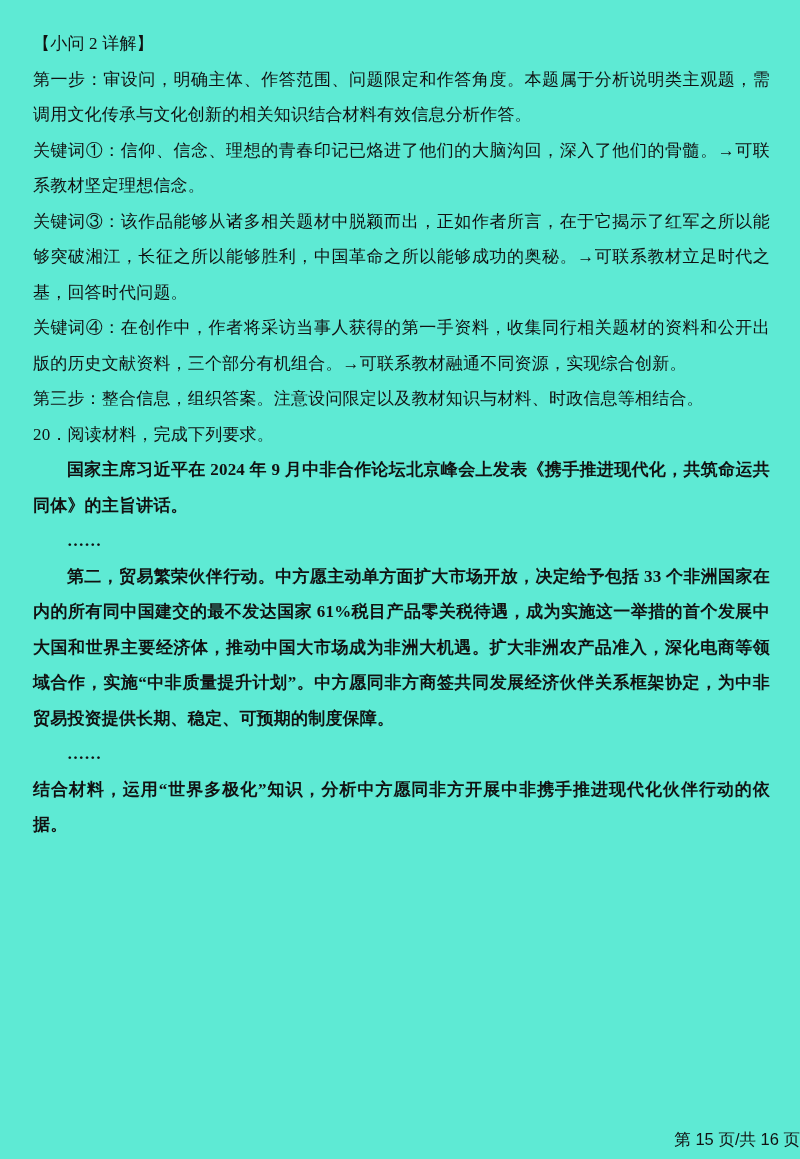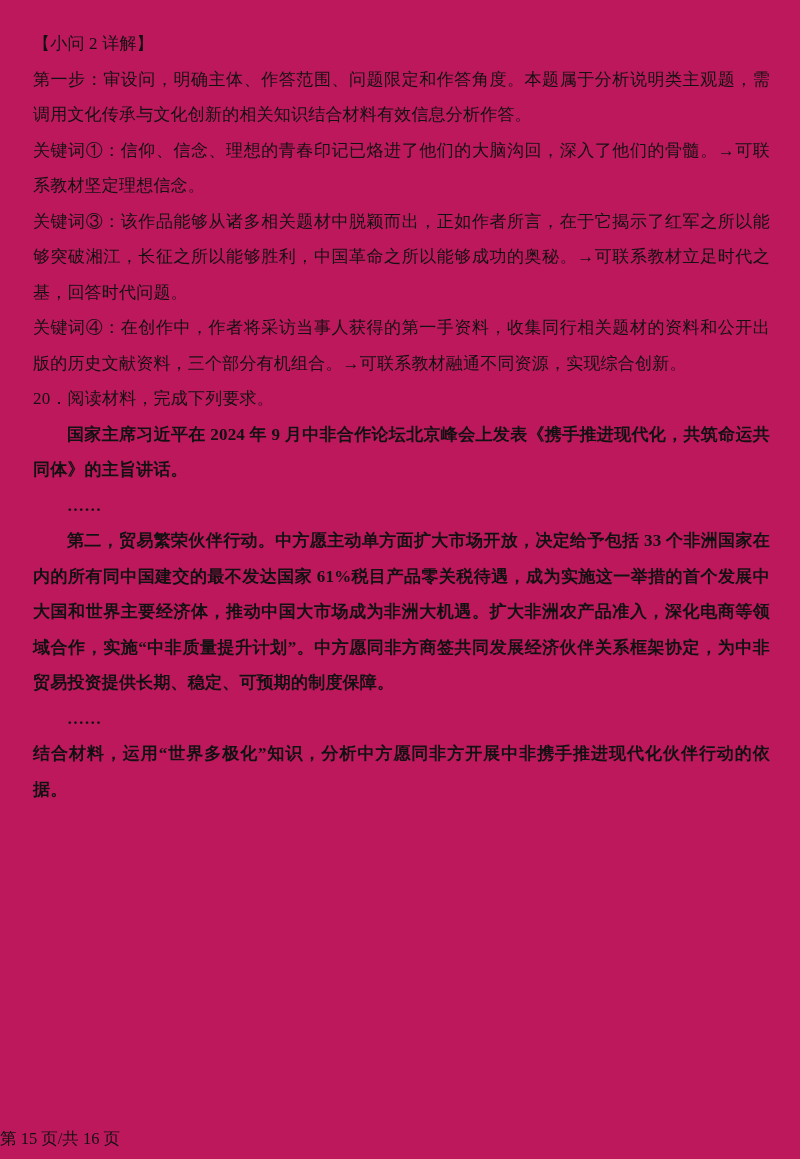--- a/index.html
+++ b/index.html
@@ -4,21 +4,21 @@
 <style>
   html, body {
     margin: 0;
     padding: 0;
     background: #ffffff;
   }
   .page {
     position: relative;
     width: 800px;
     height: 1159px;
-    background: #be185d;
+    background: #5eead4;
     color: #111111;
     font-family: "Liberation Serif", serif;
     overflow: hidden;
     box-sizing: border-box;
     padding: 26px 30px 0 33px;
   }
   .content p {
     margin: 0;
     font-size: 17px;
     line-height: 35.5px;
@@ -35,37 +35,38 @@
     font-family: "Liberation Serif", serif;
   }
   .indent {
     text-indent: 2em;
   }
   .footer {
     position: absolute;
     left: 0;
     right: 0;
     bottom: 8px;
-    text-align: left;
+    text-align: right;
     font-size: 16.5px;
     line-height: 24px;
     color: #111111;
-    font-family: Liberation Serif, serif;
+    font-family: Liberation Sans, sans-serif;
   }
 </style>
 </head>
 <body>
 
 <div class="page">
   <div class="content">
     <p class="song">【小问 2 详解】</p>
     <p class="song">第一步：审设问，明确主体、作答范围、问题限定和作答角度。本题属于分析说明类主观题，需调用文化传承与文化创新的相关知识结合材料有效信息分析作答。</p>
     <p class="song">关键词①：信仰、信念、理想的青春印记已烙进了他们的大脑沟回，深入了他们的骨髓。→可联系教材坚定理想信念。</p>
     <p class="song">关键词③：该作品能够从诸多相关题材中脱颖而出，正如作者所言，在于它揭示了红军之所以能够突破湘江，长征之所以能够胜利，中国革命之所以能够成功的奥秘。→可联系教材立足时代之基，回答时代问题。</p>
     <p class="song">关键词④：在创作中，作者将采访当事人获得的第一手资料，收集同行相关题材的资料和公开出版的历史文献资料，三个部分有机组合。→可联系教材融通不同资源，实现综合创新。</p>
+    <p class="song">第三步：整合信息，组织答案。注意设问限定以及教材知识与材料、时政信息等相结合。</p>
     <p class="song">20．阅读材料，完成下列要求。</p>
     <p class="kai indent">国家主席习近平在 2024 年 9 月中非合作论坛北京峰会上发表《携手推进现代化，共筑命运共同体》的主旨讲话。</p>
     <p class="kai indent">……</p>
     <p class="kai indent">第二，贸易繁荣伙伴行动。中方愿主动单方面扩大市场开放，决定给予包括 33 个非洲国家在内的所有同中国建交的最不发达国家 61%税目产品零关税待遇，成为实施这一举措的首个发展中大国和世界主要经济体，推动中国大市场成为非洲大机遇。扩大非洲农产品准入，深化电商等领域合作，实施“中非质量提升计划”。中方愿同非方商签共同发展经济伙伴关系框架协定，为中非贸易投资提供长期、稳定、可预期的制度保障。</p>
     <p class="kai indent">……</p>
     <p class="kai">结合材料，运用“世界多极化”知识，分析中方愿同非方开展中非携手推进现代化伙伴行动的依据。</p>
 
   </div>
   <div class="footer">第 15 页/共 16 页</div>
 </div>

